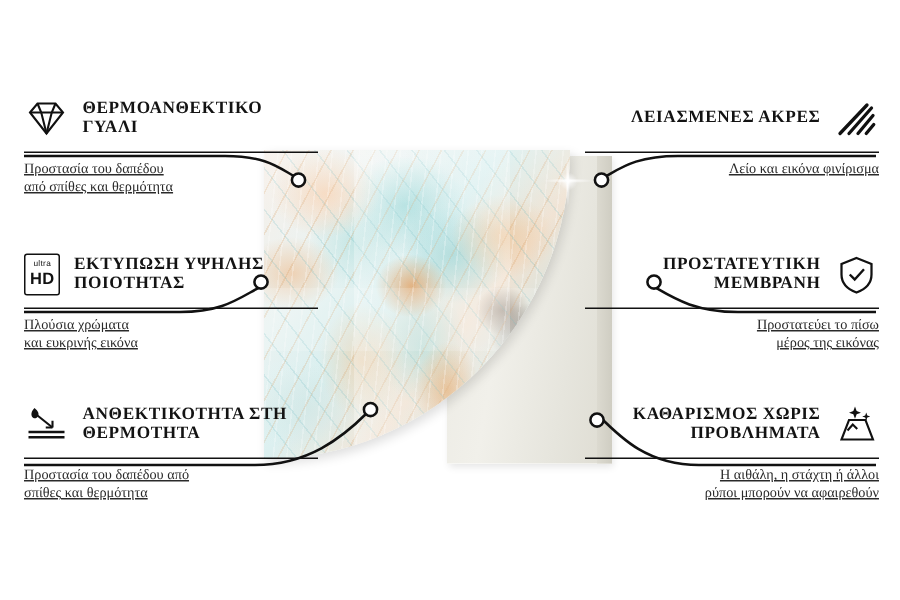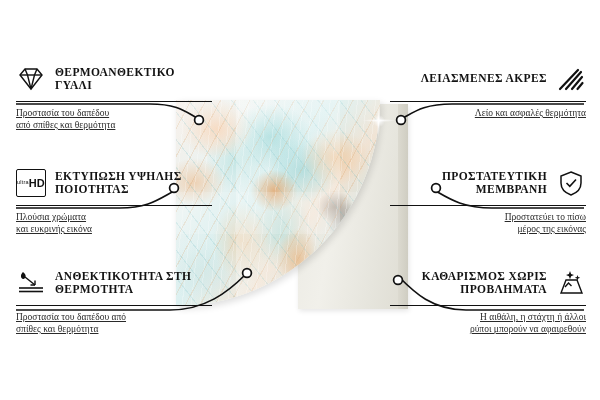--- a/index.html
+++ b/index.html
@@ -90,21 +90,21 @@
   .f-title{
     font-size:11.5px;line-height:13.5px;font-weight:bold;letter-spacing:.4px;
     text-transform:uppercase;color:#131313;
   }
   .f-rule{border:0;border-top:1.4px solid #111;margin:5px 0 5px 0;width:100%;}
   .f-desc{font-size:9.5px;line-height:12px;color:#2a2a2a;text-decoration:underline;}
   .ico{width:30px;height:28px;flex:0 0 30px;display:block;}
 
   .hd-badge{
     width:28px;height:26px;border:1.6px solid #111;border-radius:2px;
-    display:flex;flex-direction:row;align-items:center;justify-content:center;
+    display:flex;flex-direction:column;align-items:center;justify-content:center;
     font-family:"Liberation Sans",sans-serif;line-height:1;
   }
   .hd-badge .u{font-size:5.5px;letter-spacing:.2px;}
   .hd-badge .h{font-size:11px;font-weight:bold;letter-spacing:.2px;margin-top:1px;}
 
   .r1{top:62px;} .r2{top:166px;} .r3{top:266px;}
 </style>
 </head>
 <body>
 
@@ -197,21 +197,21 @@
         <g stroke="#111" stroke-width="2.2" stroke-linecap="round">
           <path d="M4 24 L22 5"></path>
             <path d="M10 24 L25 7"></path>
             <path d="M16 24 L26 12"></path>
             <path d="M21.5 24 L26.5 18"></path>
         </g>
       </svg>
       <div class="f-title">ΛΕΙΑΣΜΕΝΕΣ ΑΚΡΕΣ</div>
     </div>
     <hr class="f-rule">
-    <div class="f-desc">Λείο και ασφαλές θερμότητα</div>
+    <div class="f-desc">Λείο και εικόνα φινίρισμα</div>
   </div>
 
   <div class="feature right r2">
     <div class="f-head">
       <svg class="ico" viewBox="0 0 30 28">
         <g fill="none" stroke="#111" stroke-width="1.5">
           <path d="M15 3 L25 7 V14 C25 20 20.5 24 15 26 C9.5 24 5 20 5 14 V7 Z"></path>
           <path d="M10.5 14 L13.8 17.3 L20 10.5" stroke-width="1.6"></path>
         </g>
       </svg>

